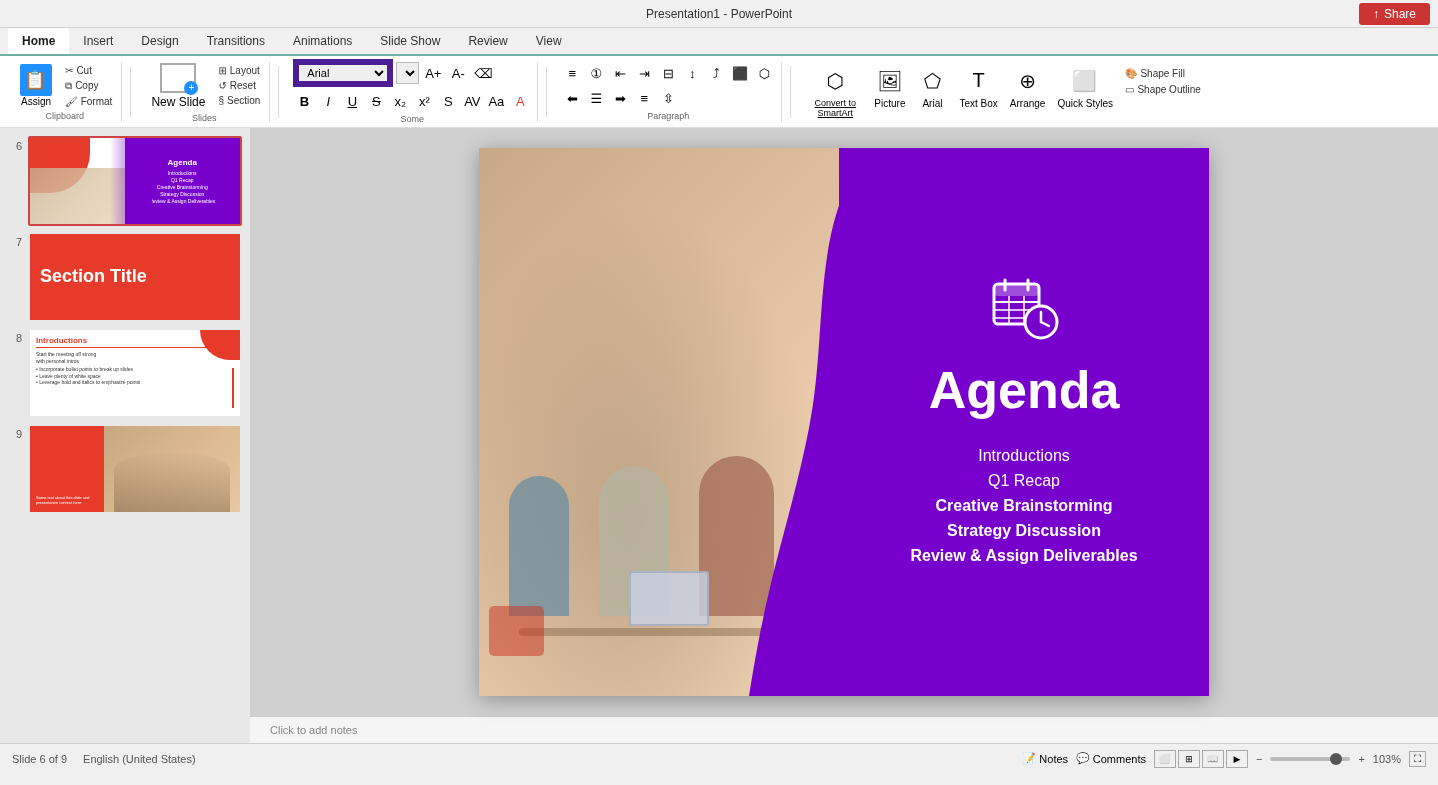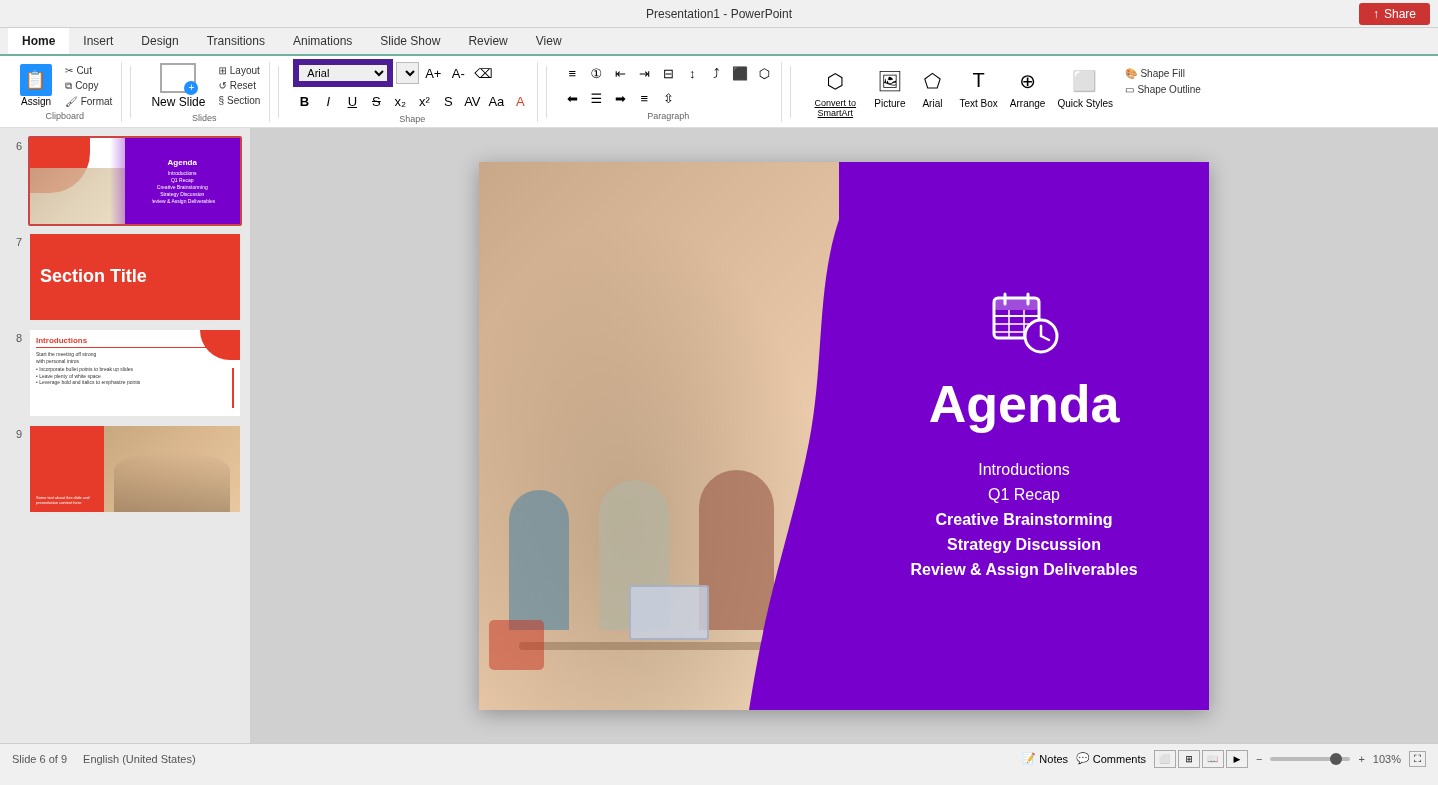--- a/index.html
+++ b/index.html
@@ -489,21 +489,21 @@
         <button class="icon-btn" style="text-decoration:underline;">U</button>
         <button class="icon-btn" style="text-decoration:line-through;">S</button>
         <button class="icon-btn">x₂</button>
         <button class="icon-btn">x²</button>
         <button class="icon-btn">S</button>
         <button class="icon-btn">AV</button>
         <button class="icon-btn">Aa</button>
         <button class="icon-btn" style="color:#e63b2a;">A</button>
       </div>
     </div>
-    <span class="ribbon-group-label">Shape</span>
+    <span class="ribbon-group-label">Some</span>
   </div>
 
   <div class="separator"></div>
 
   <div class="ribbon-group">
     <div class="para-group">
       <div class="format-row">
         <button class="icon-btn">≡</button>
         <button class="icon-btn">①</button>
         <button class="icon-btn">⇤</button>
@@ -706,20 +706,23 @@
             <li style="color:white;font-size:16px;margin:7px 0;font-weight:500;text-align:center;">Q1 Recap</li>
             <li style="color:white;font-size:16px;margin:7px 0;font-weight:600;text-align:center;">Creative Brainstorming</li>
             <li style="color:white;font-size:16px;margin:7px 0;font-weight:600;text-align:center;">Strategy Discussion</li>
             <li style="color:white;font-size:16px;margin:7px 0;font-weight:600;text-align:center;">Review &amp; Assign Deliverables</li>
           </ul>
         </div>
 
       </div>
     </div>
 
+    <div class="notes-bar">
+      <span class="notes-text">Click to add notes</span>
+    </div>
 
   </div>
 </div>
 
 <div class="status-bar">
   <span>Slide 6 of 9</span>
   <span>English (United States)</span>
   <div class="status-right">
     <button style="background:none;border:none;font-size:11px;cursor:pointer;display:flex;align-items:center;gap:3px;">
       <span>📝</span>

